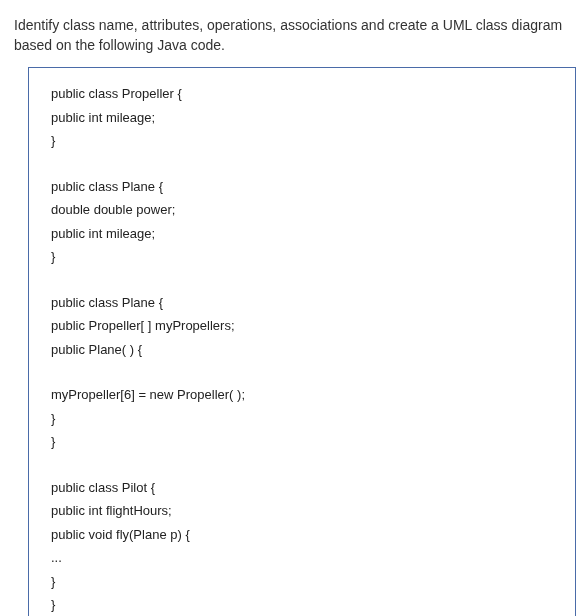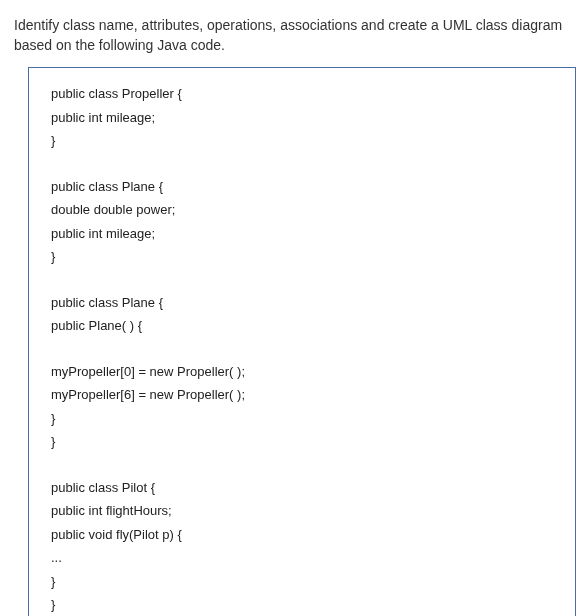--- a/index.html
+++ b/index.html
@@ -46,28 +46,28 @@
   <div class="code-line">public class Propeller {</div>
   <div class="code-line">public int mileage;</div>
   <div class="code-line">}</div>
   <div class="code-blank"></div>
   <div class="code-line">public class Plane {</div>
   <div class="code-line">double double power;</div>
   <div class="code-line">public int mileage;</div>
   <div class="code-line">}</div>
   <div class="code-blank"></div>
   <div class="code-line">public class Plane {</div>
+  <div class="code-line">public Propeller[ ] myPropellers;</div>
   <div class="code-line">public Plane( ) {</div>
   <div class="code-blank"></div>
-  <div class="code-line">myPropeller[0] = new Propeller( );</div>
   <div class="code-line">myPropeller[6] = new Propeller( );</div>
   <div class="code-line">}</div>
   <div class="code-line">}</div>
   <div class="code-blank"></div>
   <div class="code-line">public class Pilot {</div>
   <div class="code-line">public int flightHours;</div>
-  <div class="code-line">public void fly(Pilot p) {</div>
+  <div class="code-line">public void fly(Plane p) {</div>
   <div class="code-line">...</div>
   <div class="code-line">}</div>
   <div class="code-line">}</div>
   <div class="code-line">public class FighterPilot extends Pilot {</div>
 
 </div>
 
 </body></html>

